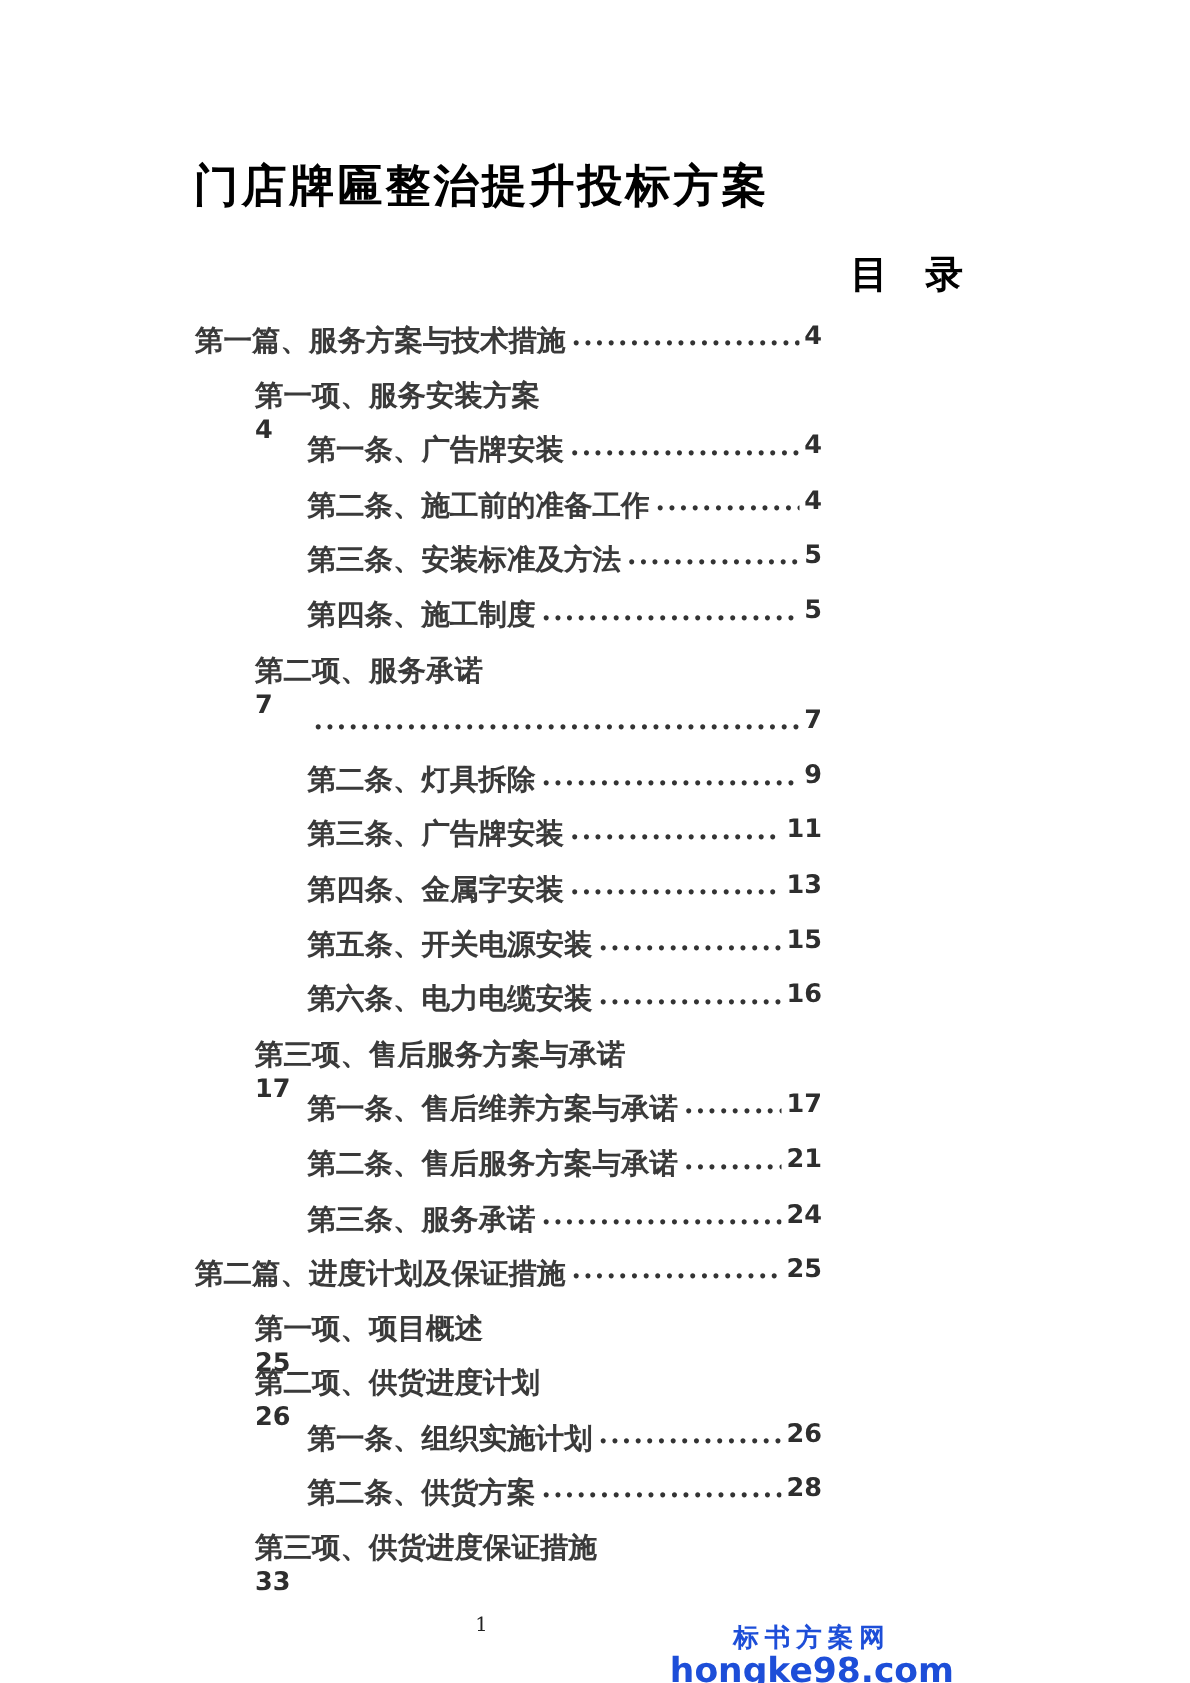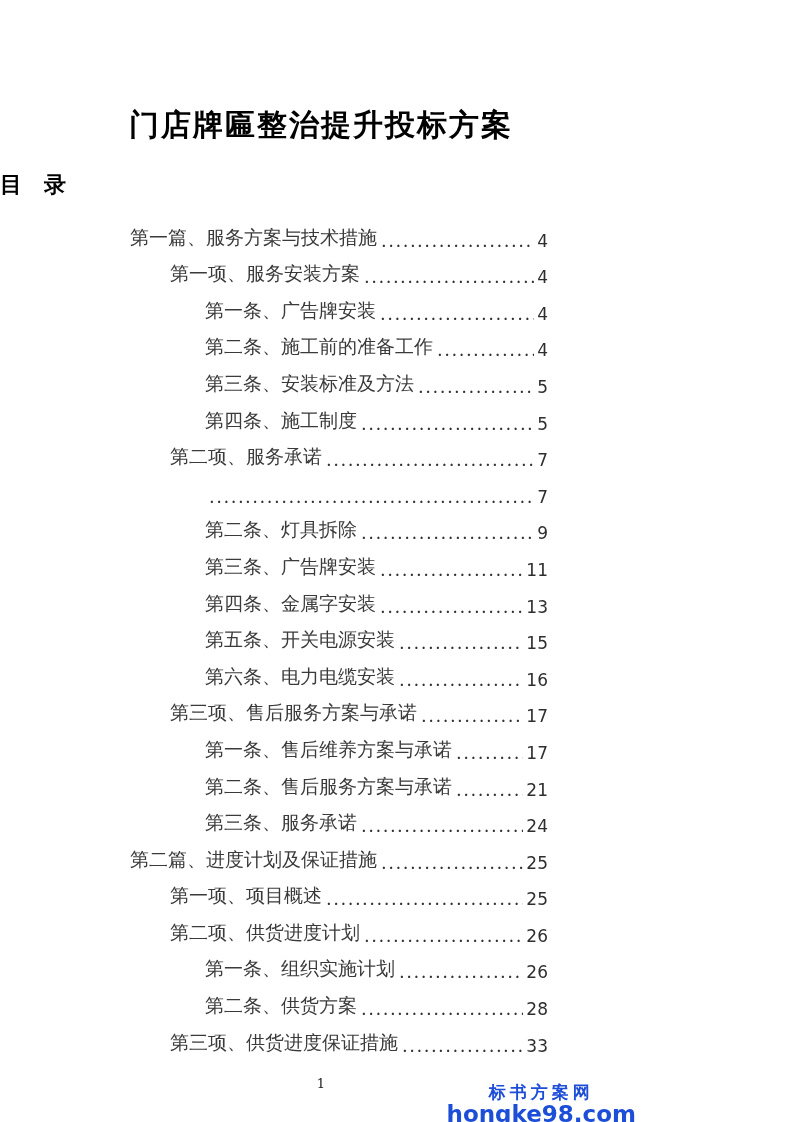--- a/index.html
+++ b/index.html
@@ -28,39 +28,40 @@
     font-size: 30px;
     line-height: 38px;
     font-weight: bold;
     color: #000000;
     letter-spacing: 2px;
     font-family: "DejaVu Serif", serif;
   }
   .toc-heading {
     margin: 0;
     padding-top: 26px;
-    text-align: left;
-    font-size: 22px;
+    text-align: right;
+    font-size: 25px;
     line-height: 30px;
     font-weight: bold;
     color: #000000;
-    font-family: Liberation Serif, serif;
+    font-family: Liberation Mono, monospace;
   }
   .toc {
     margin: 14px 94px 0 130px;
   }
   .toc-row {
     display: flex;
-    align-items: flex-end;
+    align-items: flex-start;
     height: 36.6px;
     font-size: 19px;
     color: #3a3a3a;
     cursor: pointer;
-  }
-  .toc-row.level-2 { padding-left: 40px; }
+    font-weight: bold;
+  }
+  .toc-row.level-2 { padding-left: 40px; flex-direction: column; }
   .toc-row.level-3 { padding-left: 75px; }
   .toc-label {
     white-space: nowrap;
     flex: 0 0 auto;
   }
   .toc-dots {
     flex: 1 1 auto;
     overflow: hidden;
     white-space: nowrap;
     color: #333333;

